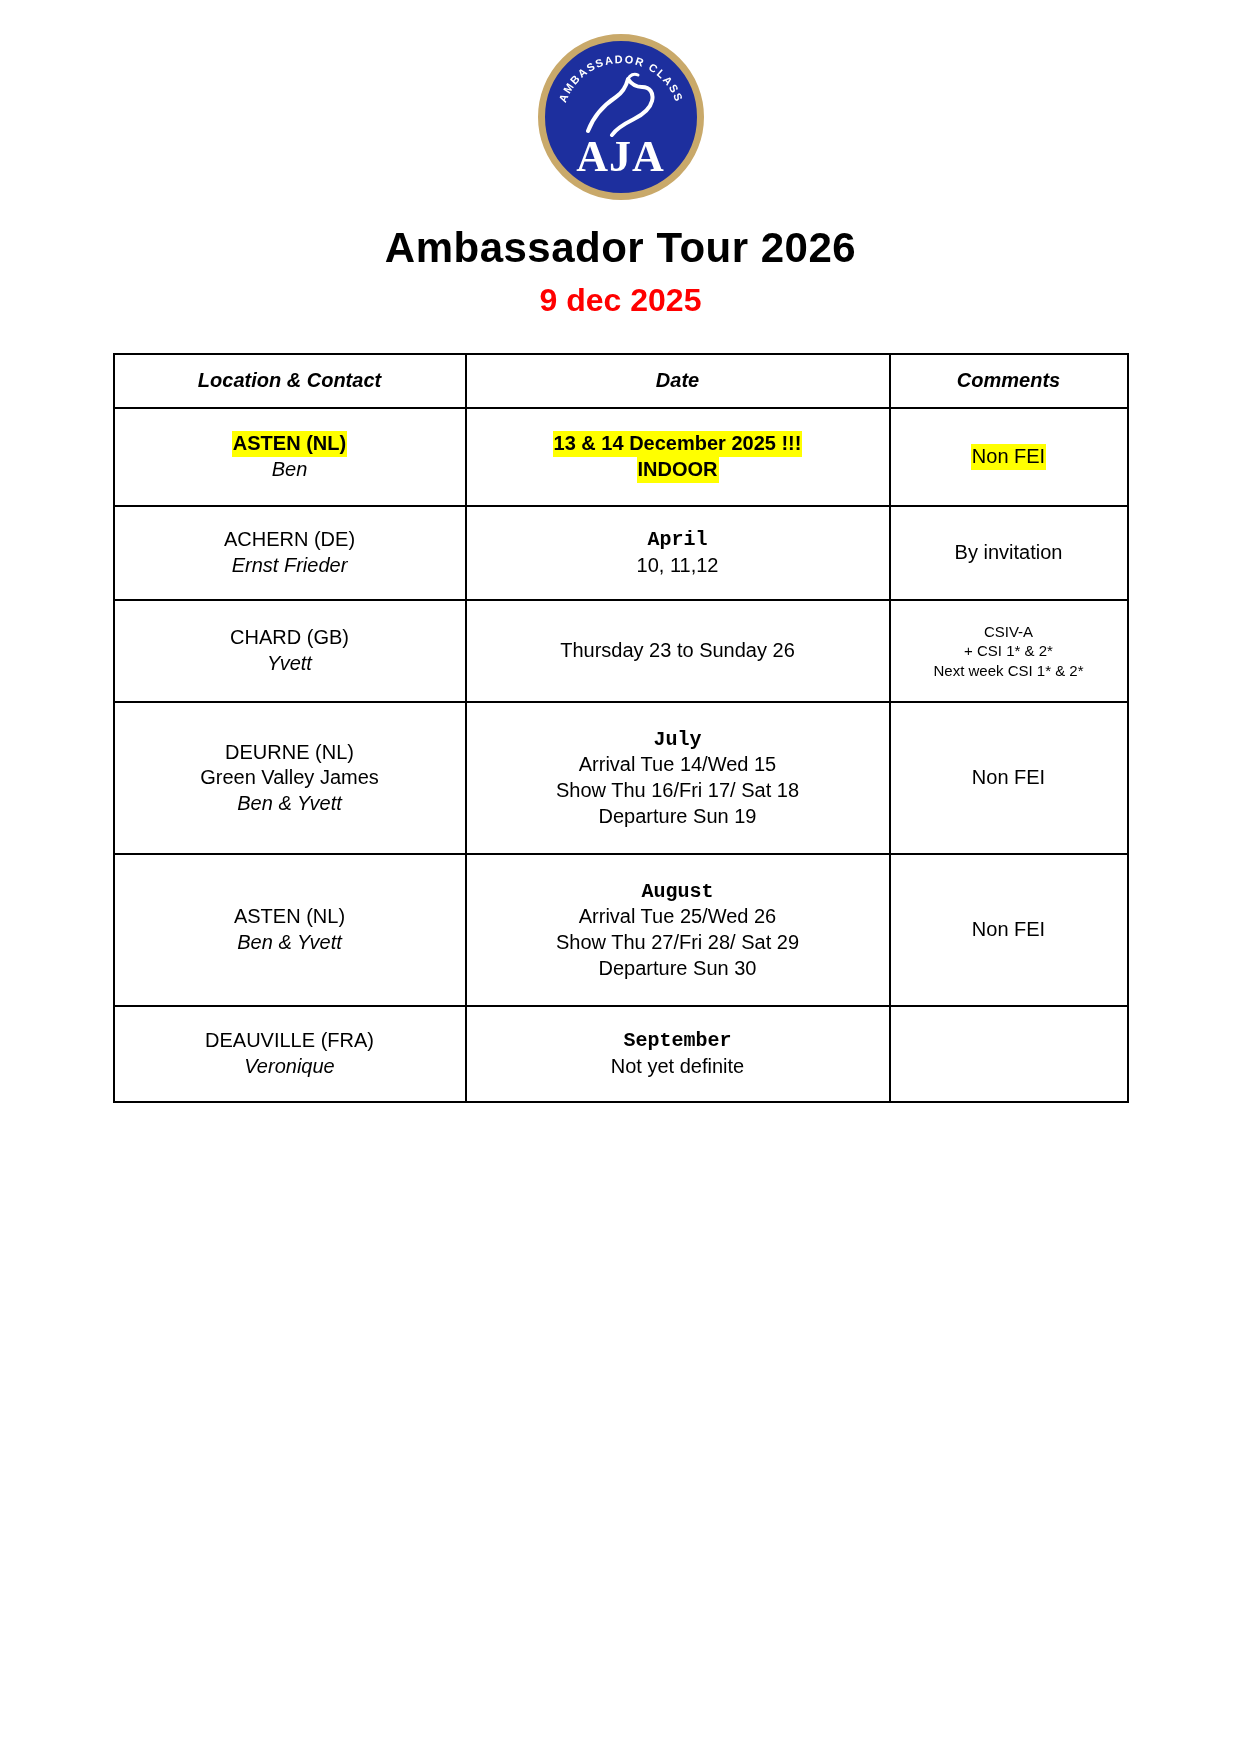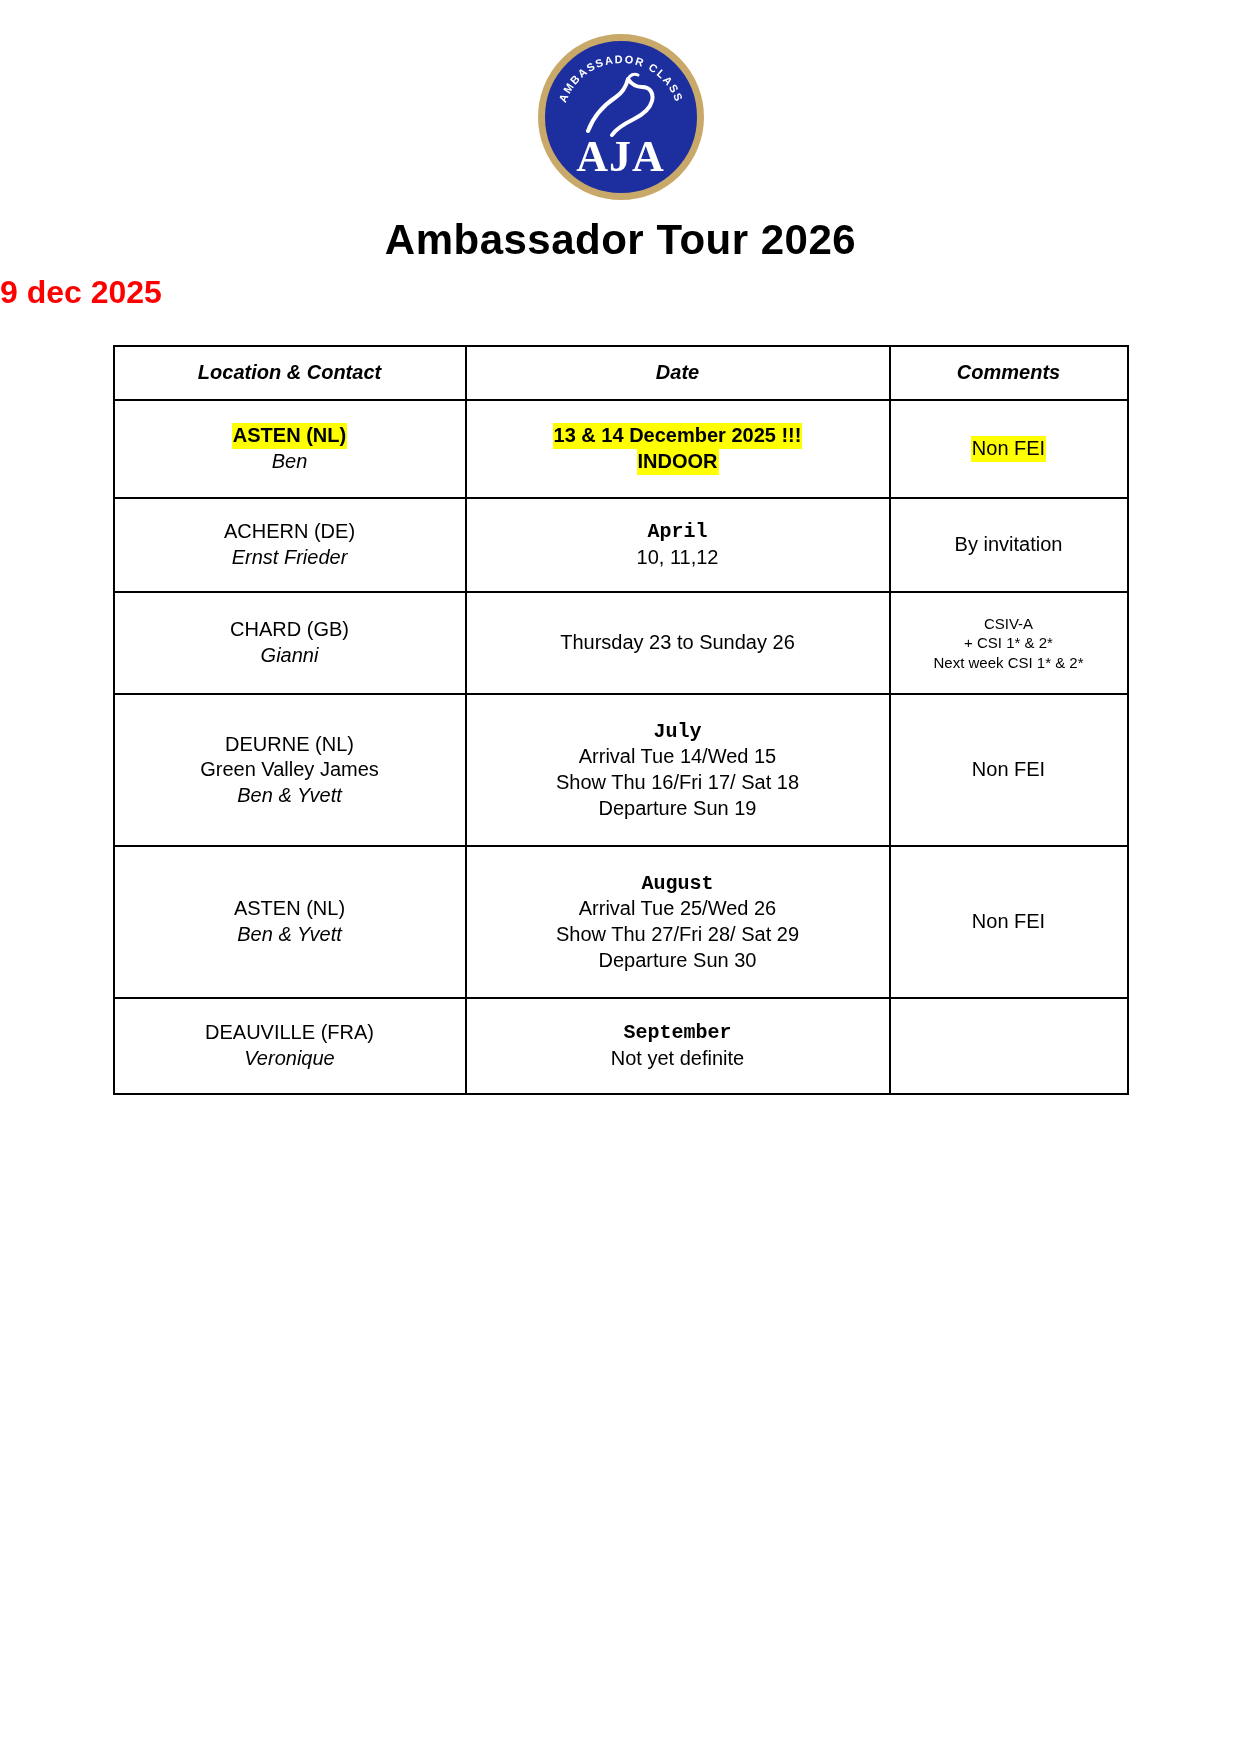--- a/index.html
+++ b/index.html
@@ -64,25 +64,25 @@
     line-height: 1;
     position: relative;
     z-index: 3;
   }
 
   
   .title {
     text-align: center;
     font-size: 42px;
     font-weight: bold;
-    margin-top: 16px;
+    margin-top: 24px;
     letter-spacing: 0.5px;
   }
   .subtitle {
-    text-align: left;
+    text-align: center;
     font-size: 32px;
     font-weight: bold;
     color: #ff0000;
     margin-top: 10px;
   }
 
   
   table.schedule {
     border-collapse: collapse;
     margin: 34px auto 0 auto;
@@ -214,21 +214,21 @@
           <span class="line">10, 11,12</span>
         </td>
         <td class="com">
           <span class="line">By invitation</span>
         </td>
       </tr>
 
       <tr class="r-chard">
         <td class="loc">
           <span class="place">CHARD (GB)</span>
-          <span class="person">Gianni</span>
+          <span class="person">Yvett</span>
         </td>
         <td class="date">
           <span class="line">Thursday 23 to Sunday 26</span>
         </td>
         <td class="com small">
           <span class="line">CSIV-A</span>
           <span class="line">+ CSI 1* &amp; 2*</span>
           <span class="line">Next week CSI 1* &amp; 2*</span>
         </td>
       </tr>

